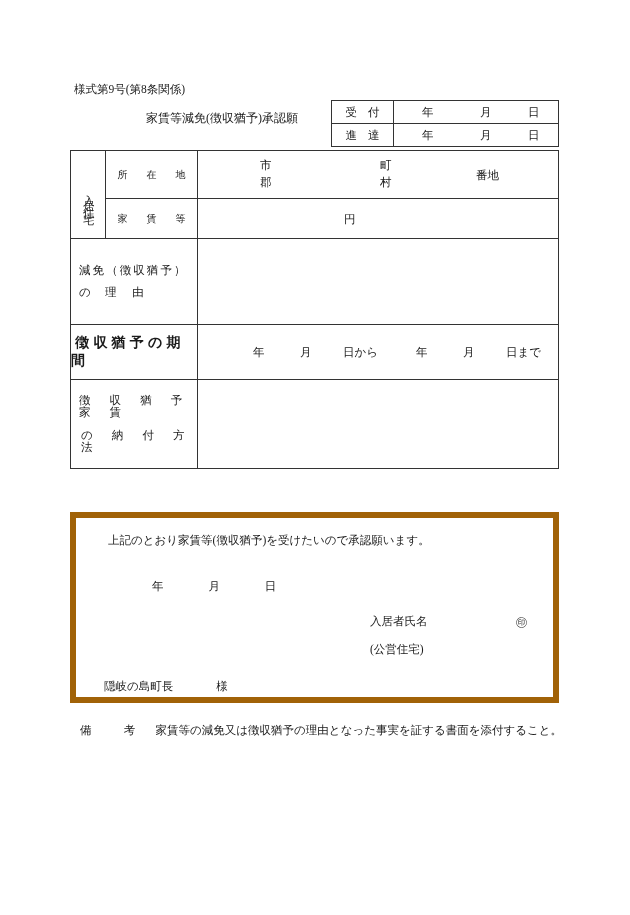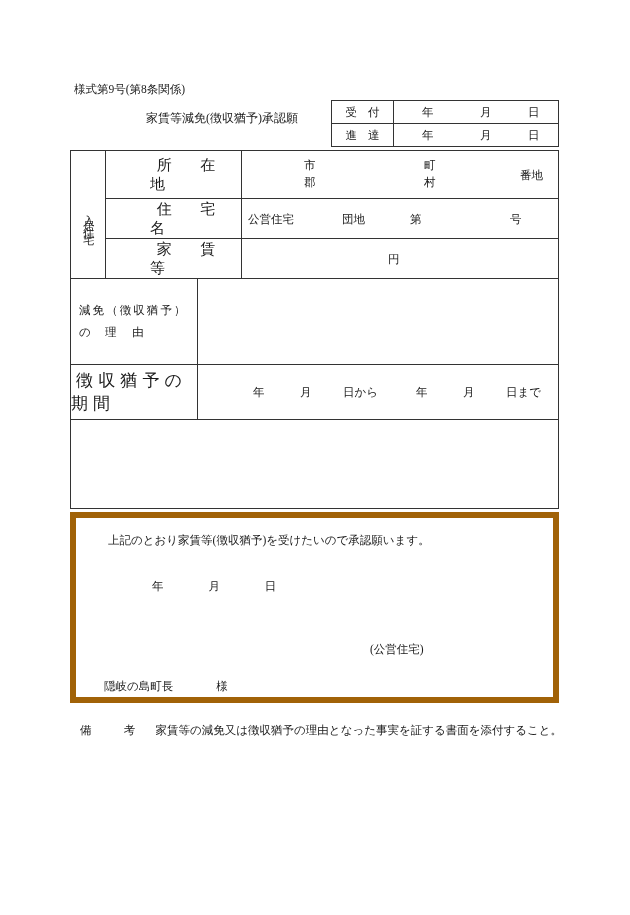--- a/index.html
+++ b/index.html
@@ -108,24 +108,23 @@
     text-indent: 0.55em;
     line-height: 1;
   }
   .h-label {
     width: 92px;
     border-right: 1px solid #333;
     box-sizing: border-box;
     display: flex;
     align-items: center;
     justify-content: center;
-    font-size: 15px;
+    font-size: 10px;
     letter-spacing: 0.45em;
     text-indent: 0.45em;
-    margin-left: 44px;
   }
   .m-body {
     flex: 1;
     position: relative;
     box-sizing: border-box;
   }
 
   
   #housing-block {
     display: flex;
@@ -211,23 +210,24 @@
 
   
   .period-row { height: 55px; }
   .period-label {
     width: 127px;
     border-right: 1px solid #333;
     box-sizing: border-box;
     display: flex;
     align-items: center;
     justify-content: center;
-    font-size: 17px;
+    font-size: 14px;
     letter-spacing: 0.30em;
     text-indent: 0.30em;
+    font-weight: bold;
   }
   .period-body {
     flex: 1;
     position: relative;
     font-size: 11.5px;
   }
   .period-body .pitem { position: absolute; top: 50%; transform: translateY(-50%); }
   .period-body .p-y1 { left: 55px; }
   .period-body .p-m1 { left: 102px; }
   .period-body .p-d1 { left: 145px; }
@@ -362,29 +362,20 @@
               <div>郡</div>
             </div>
             <div class="stack cho">
               <div>町</div>
               <div>村</div>
             </div>
             <div class="banchi">番地</div>
           </div>
         </div>
 
-        <div class="hb-row name-row">
-          <div class="h-label">住　宅　名</div>
-          <div class="name-body">
-            <div class="it kouei">公営住宅</div>
-            <div class="it danchi">団地</div>
-            <div class="it dai">第</div>
-            <div class="it gou">号</div>
-          </div>
-        </div>
 
         <div class="hb-row rent-row">
           <div class="h-label">家　賃　等</div>
           <div class="rent-body">
             <div class="yen">円</div>
           </div>
         </div>
 
       </div>
     </div>
@@ -406,34 +397,42 @@
         <div class="pitem p-y1">年</div>
         <div class="pitem p-m1">月</div>
         <div class="pitem p-d1">日から</div>
         <div class="pitem p-y2">年</div>
         <div class="pitem p-m2">月</div>
         <div class="pitem p-d2">日まで</div>
       </div>
     </div>
 
     <div class="mrow pay-row">
+      <div class="pay-label">
+        <div class="l1">徴　収　猶　予　家　賃</div>
+        <div class="l2">の　納　付　方　法</div>
+      </div>
       <div class="m-body"></div>
     </div>
 
   </div>
 
   <div id="statement-box">
     <div id="statement-text">上記のとおり家賃等(徴収猶予)を受けたいので承認願います。</div>
 
     <div id="statement-date">
       <span class="d-y">年</span>
       <span class="d-m">月</span>
       <span class="d-d">日</span>
     </div>
 
+    <div id="resident-line">
+      <span class="r-name">入居者氏名</span>
+      <span class="seal">㊞</span>
+    </div>
 
     <div id="mynumber-line">(公営住宅)</div>
 
     <div id="addressee-line">
       <span class="to">隠岐の島町長</span>
       <span>様</span>
     </div>
   </div>
 
   <div class="abs" id="footer-note">

